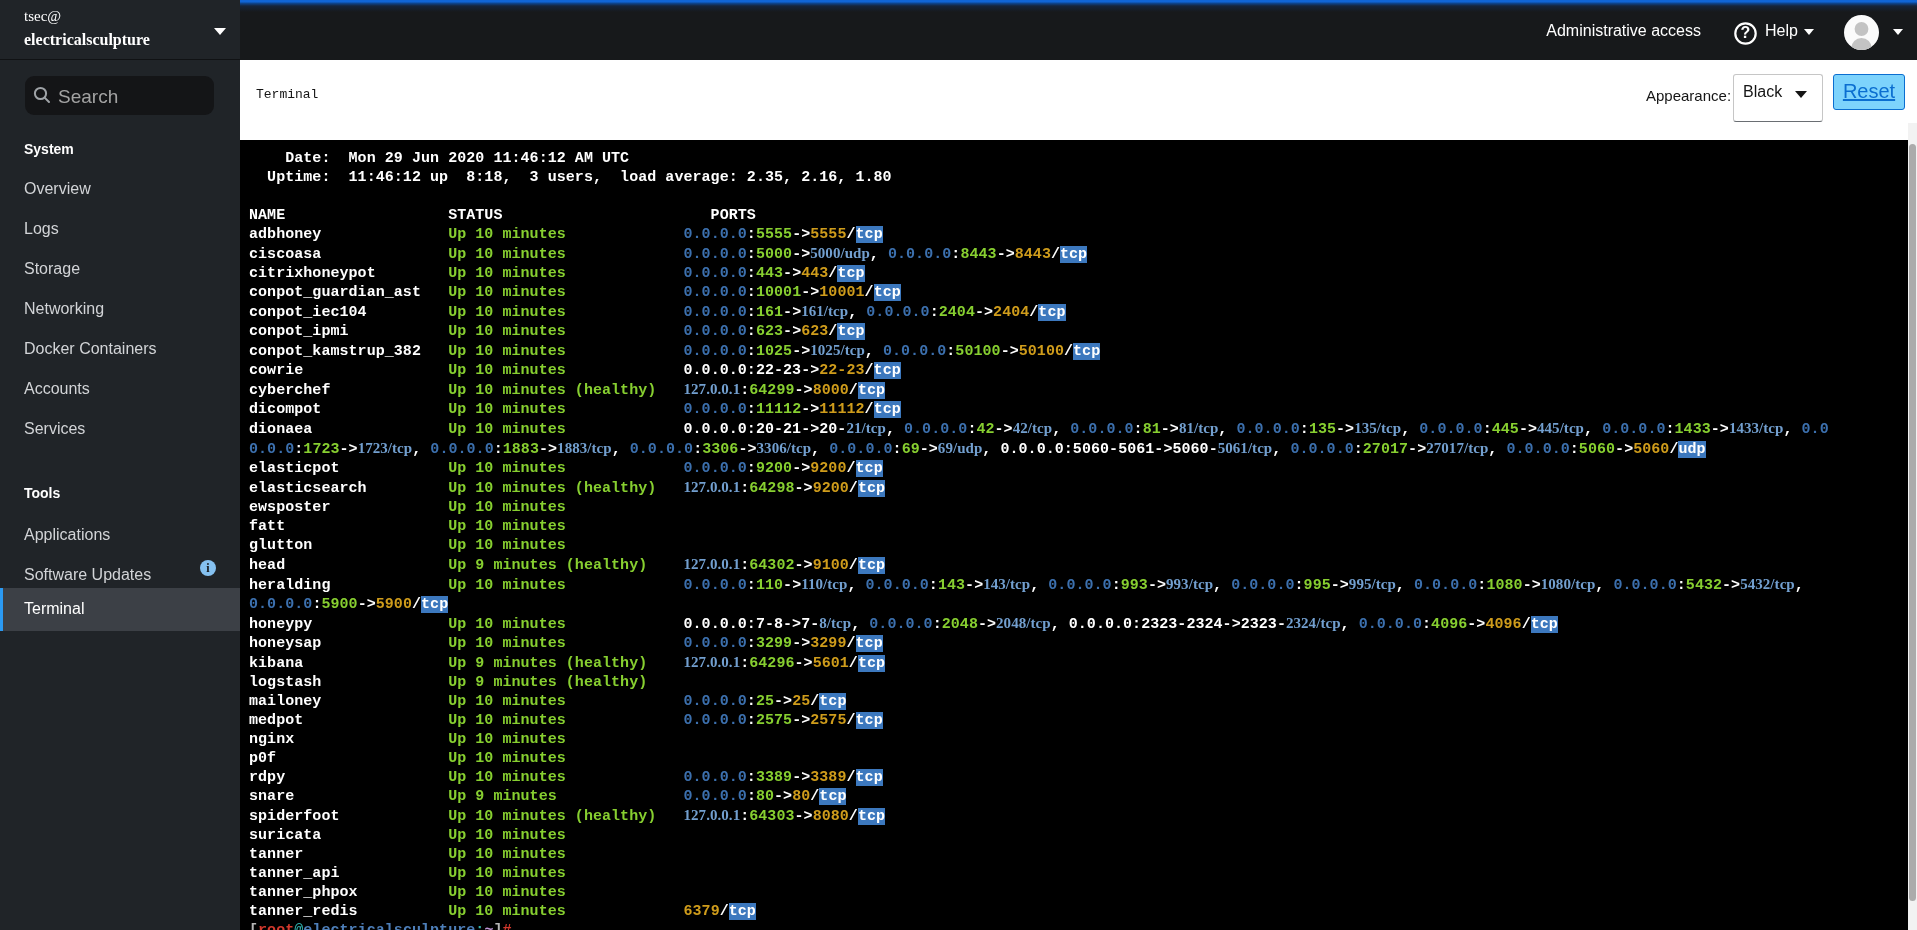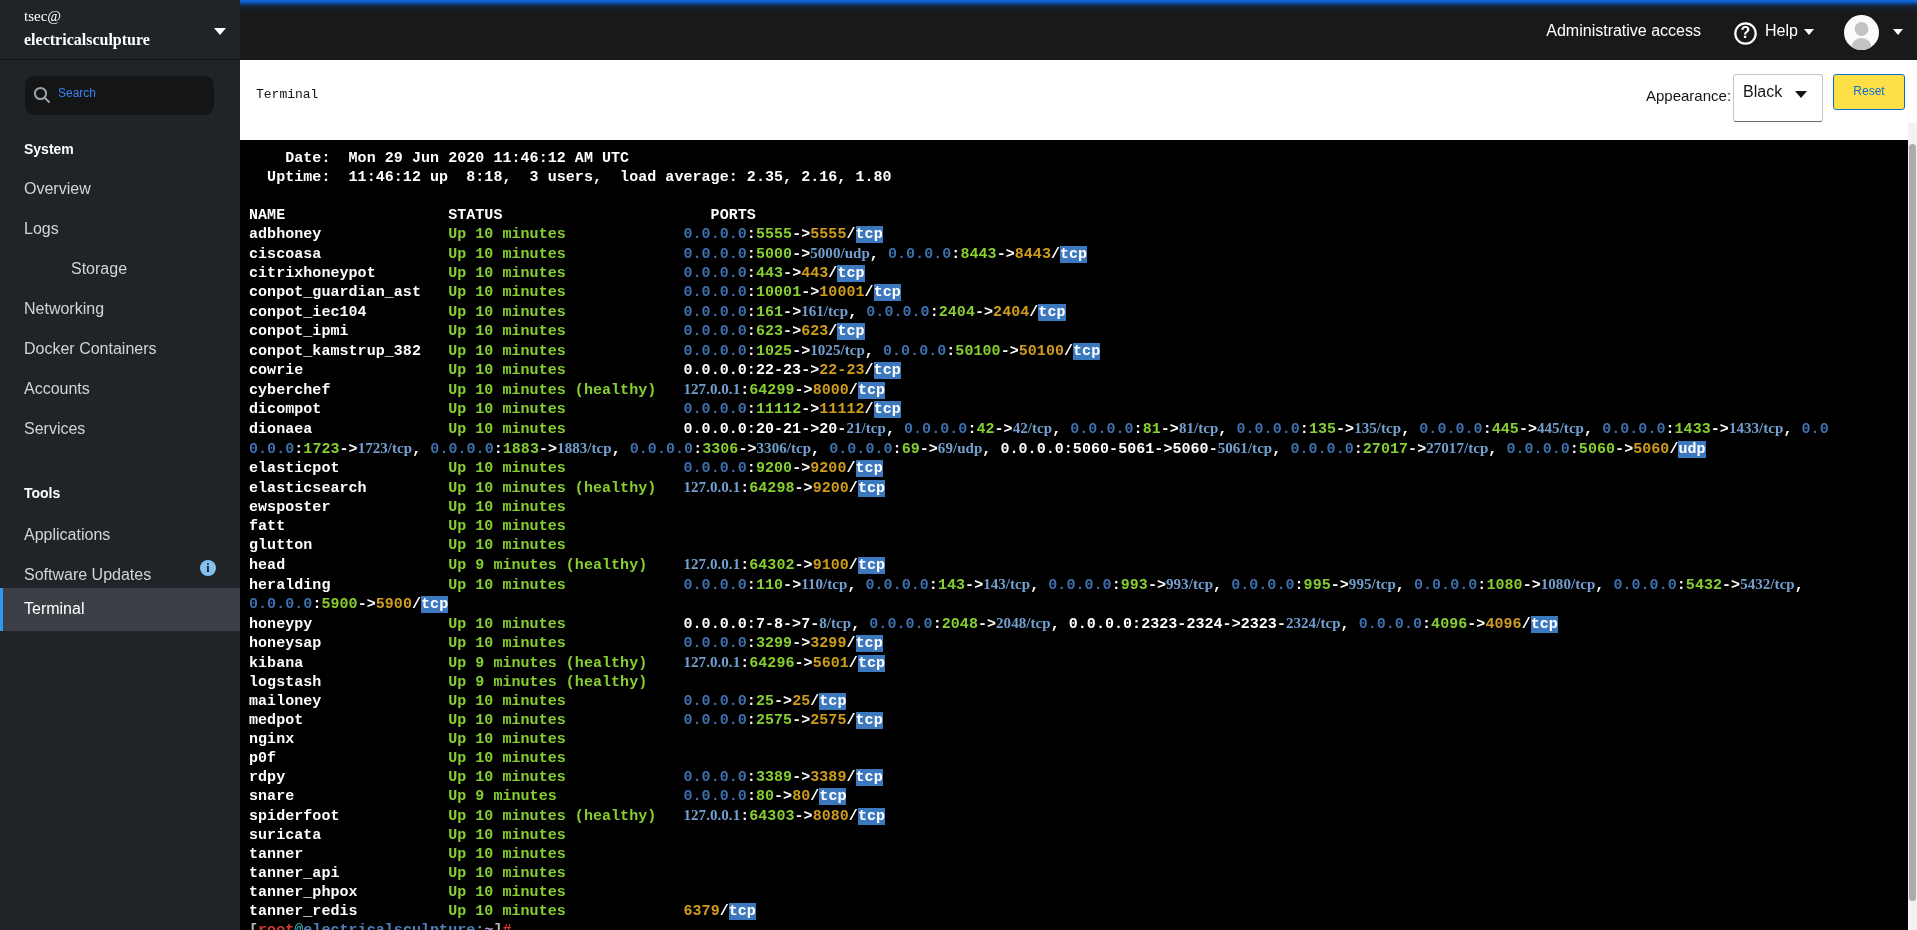--- a/index.html
+++ b/index.html
@@ -12,21 +12,21 @@
 #sidebar { position:absolute; left:0; top:0; width:240px; height:930px; background:#202428; }
 #sbhead { position:absolute; left:0; top:0; width:240px; height:60px; border-bottom:1px solid #101214;font-family:Liberation Serif, serif; }
 #sbuser   { position:absolute; left:24px; top:7px;  font-size:15px; line-height:19px; color:#fff; }
 #sbhost   { position:absolute; left:24px; top:30px; font-size:16px; line-height:19px; color:#fff;
             font-weight:bold; }
 #sbcaret { position:absolute; left:214px; top:28px; width:0; height:0;
   border-left:6px solid transparent; border-right:6px solid transparent; border-top:7px solid #fff; }
 #search { position:absolute; left:25px; top:76px; width:189px; height:39px; background:#141517;
   border-radius:9px; }
 #search svg { position:absolute; left:5px; top:7px; }
-#search span { position:absolute; left:33px; top:10px; font-size:12px; color:#3b82f6; }
+#search span { position:absolute; left:33px; top:10px; font-size:19px; color:#a3a3a3; }
 .navlbl { position:absolute; left:24px; font-size:14px; font-weight:bold; color:#fff; line-height:18px; }
 .navit  { position:absolute; left:0; width:240px; height:40px; font-size:16px; color:#d2d4d7; }
 .navit span { position:absolute; left:24px; top:9px; line-height:20px; }
 .navit.act { background:#3c4046; height:43px; border-left:3px solid #2b9af3; color:#fff; }
 .navit.act span { left:21px; top:11px; }
 #sbinfo { position:absolute; left:200px; top:560px; width:16px; height:16px; border-radius:50%;
   background:#85c1f0; color:#15181b; font-size:12px; font-weight:bold; text-align:center; line-height:16px;
   font-family:"Liberation Serif", serif; }
 
 
@@ -44,23 +44,23 @@
 
 #toolbar { position:absolute; left:240px; top:60px; width:1677px; height:63px; background:#fff; }
 #tb-title { position:absolute; left:16px; top:27px; font-family:"Liberation Mono", monospace;
   font-size:13px; color:#151515; }
 #tb-app { position:absolute; left:1406px; top:27px; font-size:15px; color:#151515; }
 #tb-select { position:absolute; left:1493px; top:14px; width:90px; height:48px; background:#fff;
   border:1px solid #c6c6c6; border-bottom-color:#6a6e73; border-radius:3px; }
 #tb-select span { position:absolute; left:9px; top:8px; font-size:16px; color:#151515; }
 #tb-select .sc { position:absolute; right:15px; top:15.5px; width:0; height:0;
   border-left:6px solid transparent; border-right:6px solid transparent; border-top:7px solid #151515; }
-#tb-reset { position:absolute; left:1593px; top:14px; width:72px; height:36px; background:#fde047;
-  border:1.5px solid #0b6ed0; border-radius:3px; font-size:12px; color:#0b6ed0; text-align:center;
-  line-height:33px; }
+#tb-reset { position:absolute; left:1593px; top:14px; width:72px; height:36px; background:#7dd3fc;
+  border:1.5px solid #0b6ed0; border-radius:3px; font-size:20px; color:#0b6ed0; text-align:center;
+  line-height:33px;text-decoration:underline; }
 
 
 #term { position:absolute; left:240px; top:140px; width:1668px; height:794px; background:#000;
   overflow:hidden;padding-left:26px; }
 #term pre { position:absolute; left:9px; top:9px; font-family:"Liberation Mono", monospace;
   font-size:15px; font-weight:bold; line-height:19px; letter-spacing:0.05px; color:#fff; }
 #term i { font-style:normal; }
 #term .b { color:#3c70ae;margin-top:24px; }
 #term .l { color:#729fcf;font-family:Liberation Serif, serif; }
 #term .g { color:#87cf30; }
@@ -173,21 +173,21 @@
       </svg>
       <span>Search</span>
     </div>
     <div class="navlbl" style="top:140px;">System</div>
     <div class="navit" style="top:170px;">
         <span>Overview</span>
       </div>
     <div class="navit" style="top:210px;">
         <span>Logs</span>
       </div>
-    <div class="navit" style="top:250px;margin-left:47px;">
+    <div class="navit" style="top:250px;">
         <span>Storage</span>
       </div>
     <div class="navit" style="top:290px;">
         <span>Networking</span>
       </div>
     <div class="navit" style="top:330px;">
         <span>Docker Containers</span>
       </div>
     <div class="navit" style="top:370px;">
         <span>Accounts</span>

